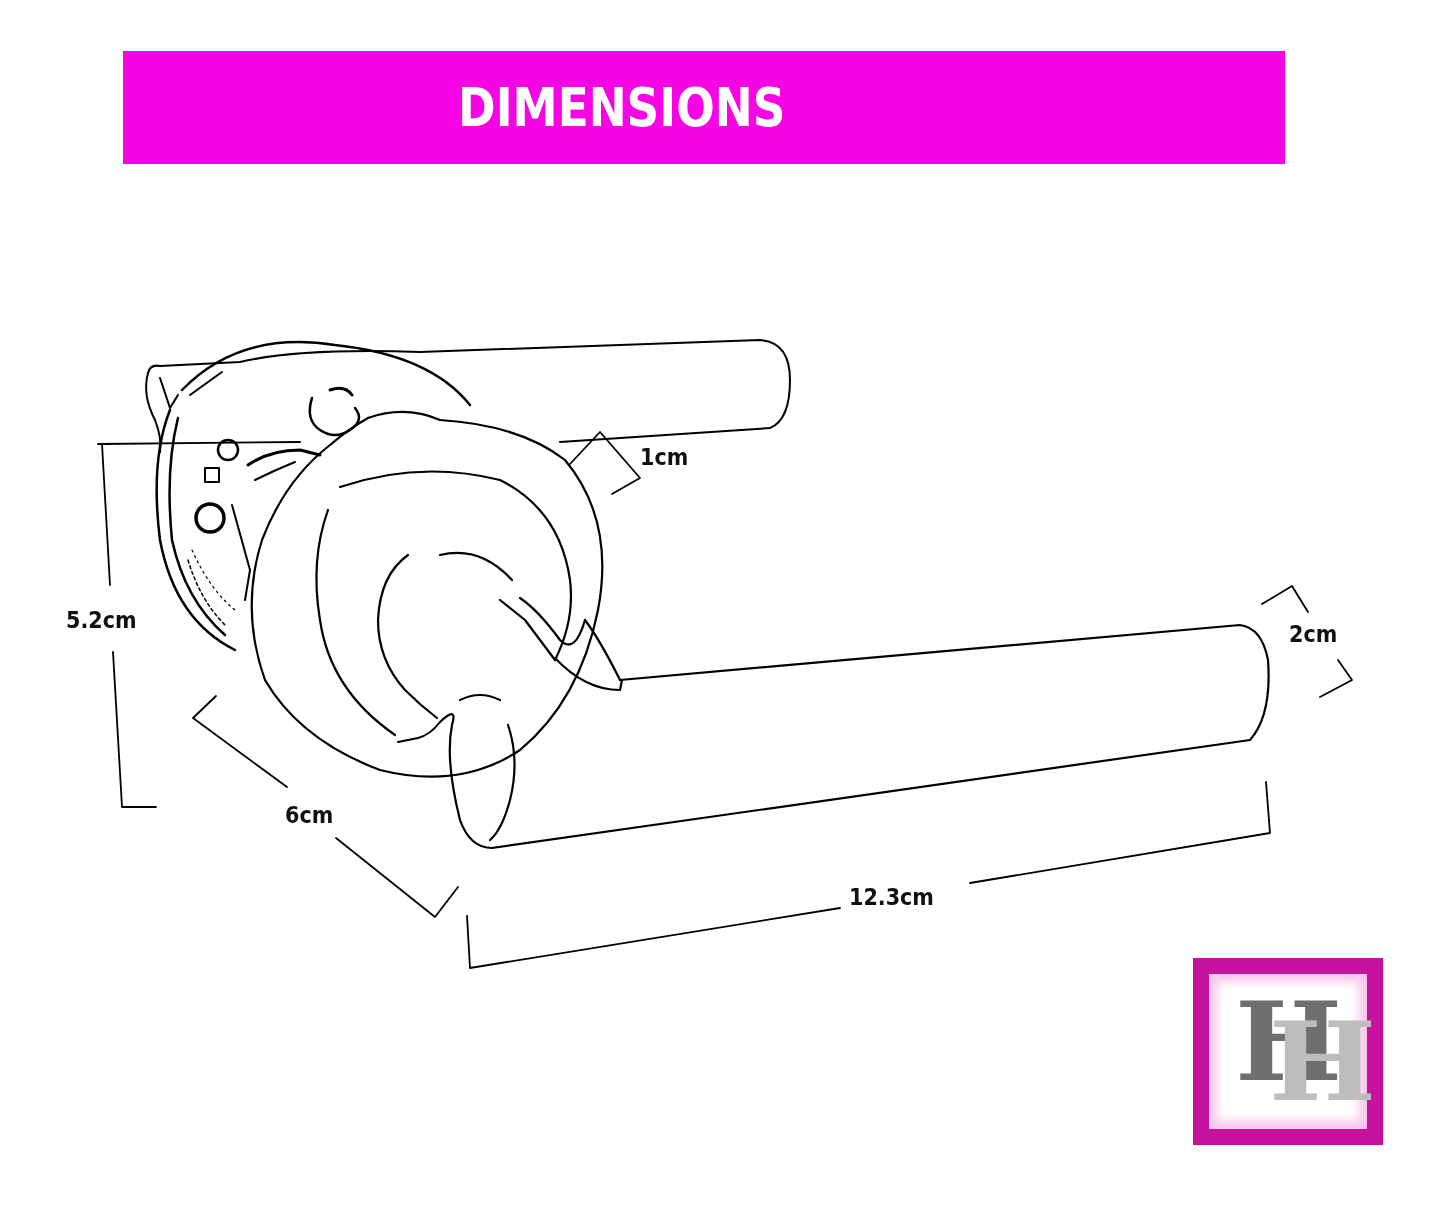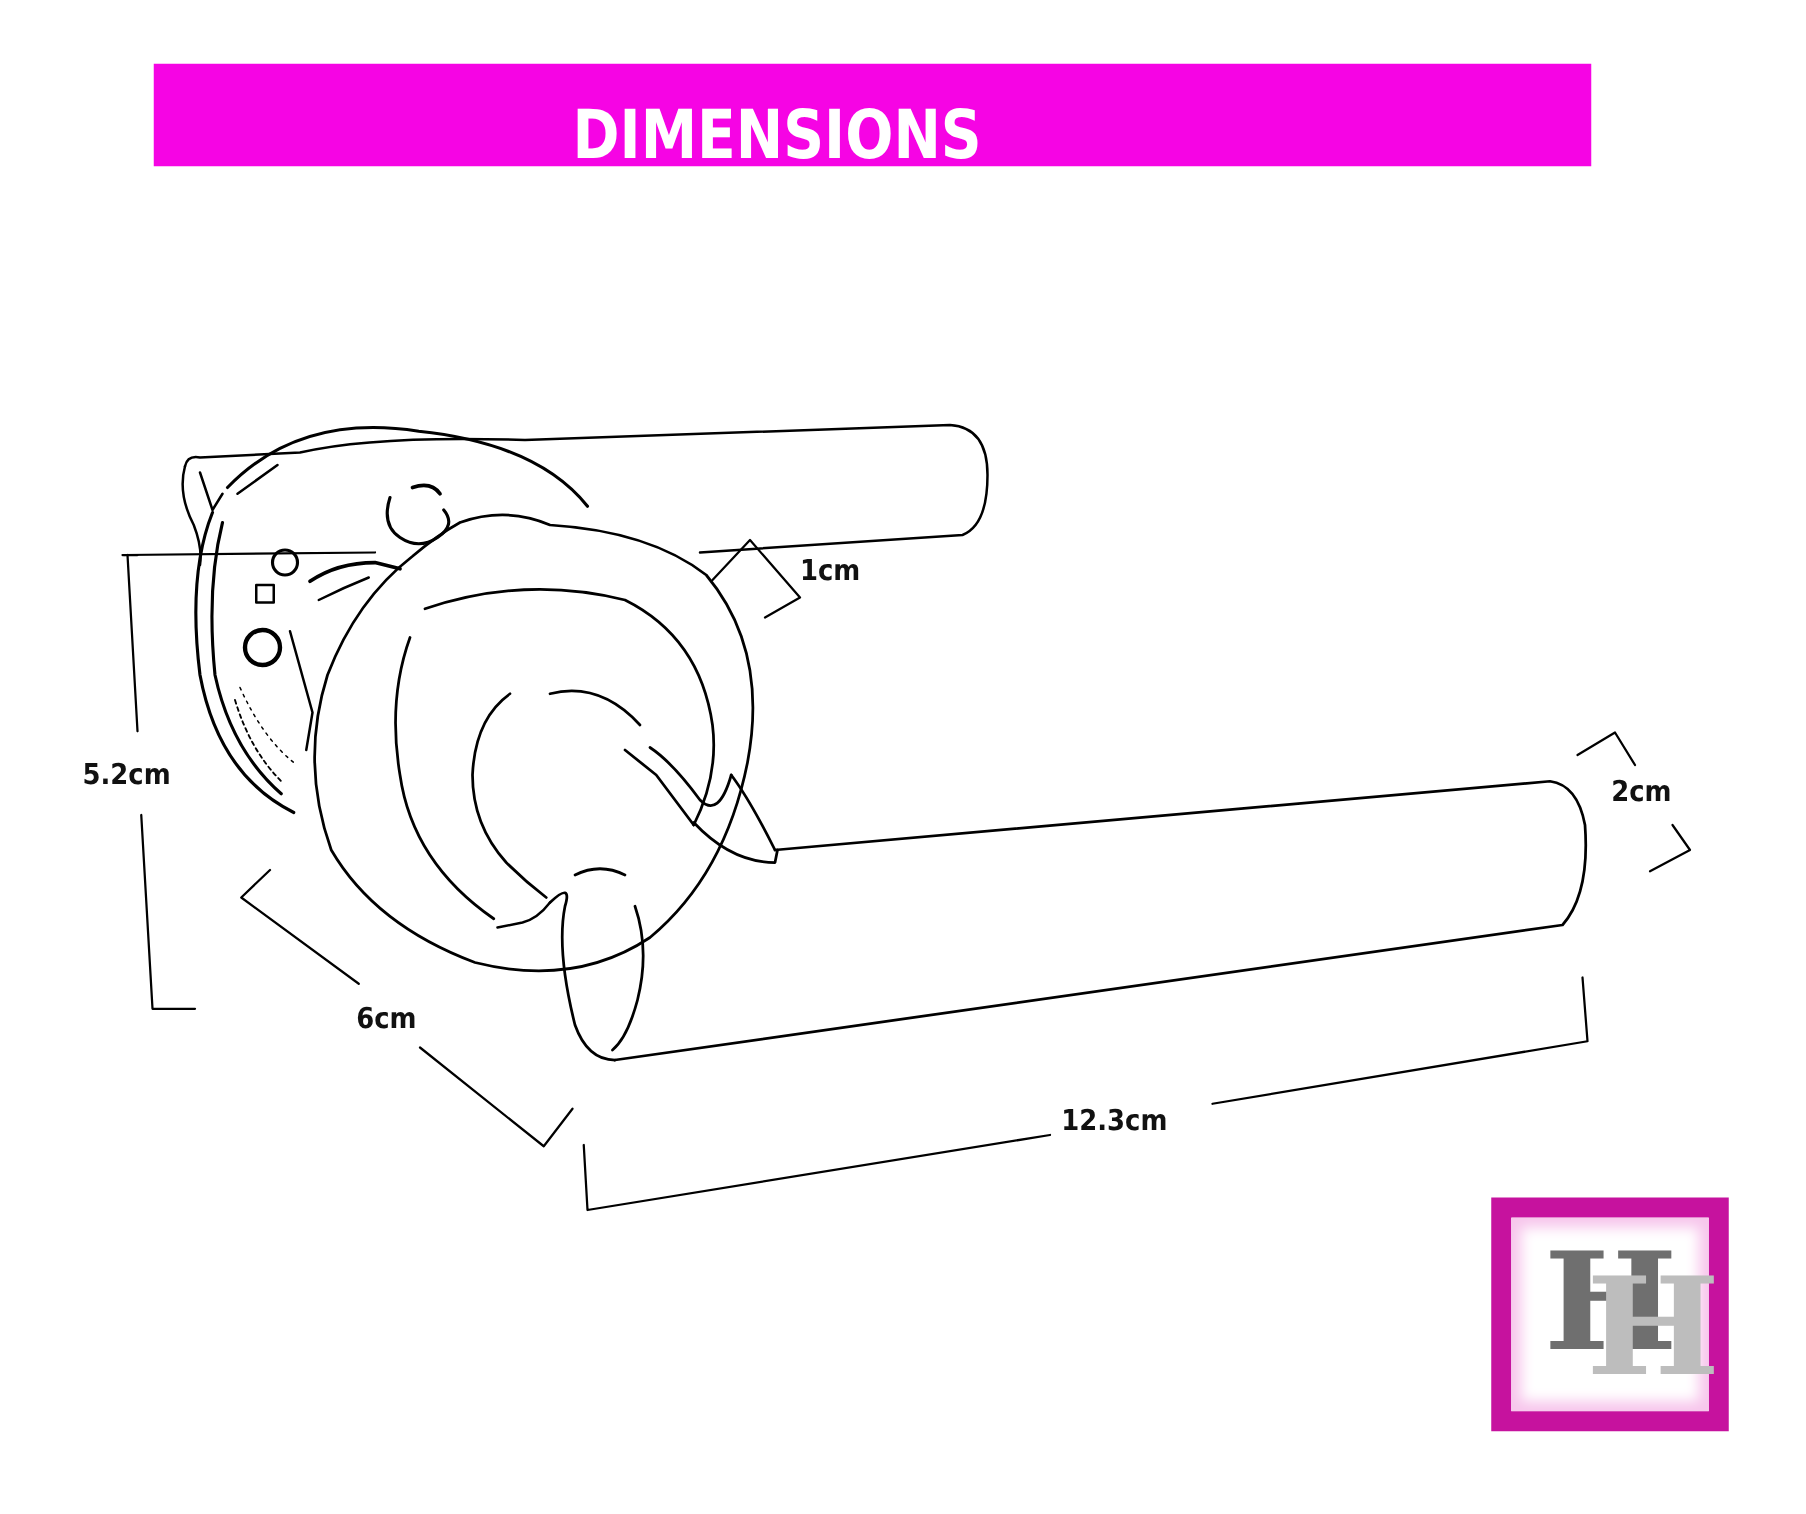--- a/index.html
+++ b/index.html
@@ -1,19 +1,20 @@
 <!DOCTYPE html>
 <html><head>
   <meta charset="utf-8">
   <style>
     html, body { margin: 0; padding: 0; background: #ffffff; }
     body { width: 1445px; height: 1211px; position: relative; overflow: hidden; font-family: "Liberation Sans", sans-serif; }
     .banner {
-      position: absolute; left: 123px; top: 51px; width: 1150px; height: 82px;
+      position: absolute; left: 123px; top: 51px; width: 1150px; height: 113px;
       background: #f604e4;
+      padding-left: 12px;
     }
     .banner-title {
       position: absolute; left: 335px; top: 22px;
       color: #ffffff; font-family: "DejaVu Sans", sans-serif; font-weight: bold;
       font-size: 54px; letter-spacing: 0px; line-height: 70px;
       transform: scaleX(0.84); transform-origin: left center;
     }
     svg.drawing { position: absolute; left: 0; top: 0; }
     .dim-label {
       position: absolute; font-family: "DejaVu Sans", sans-serif; font-weight: bold;

